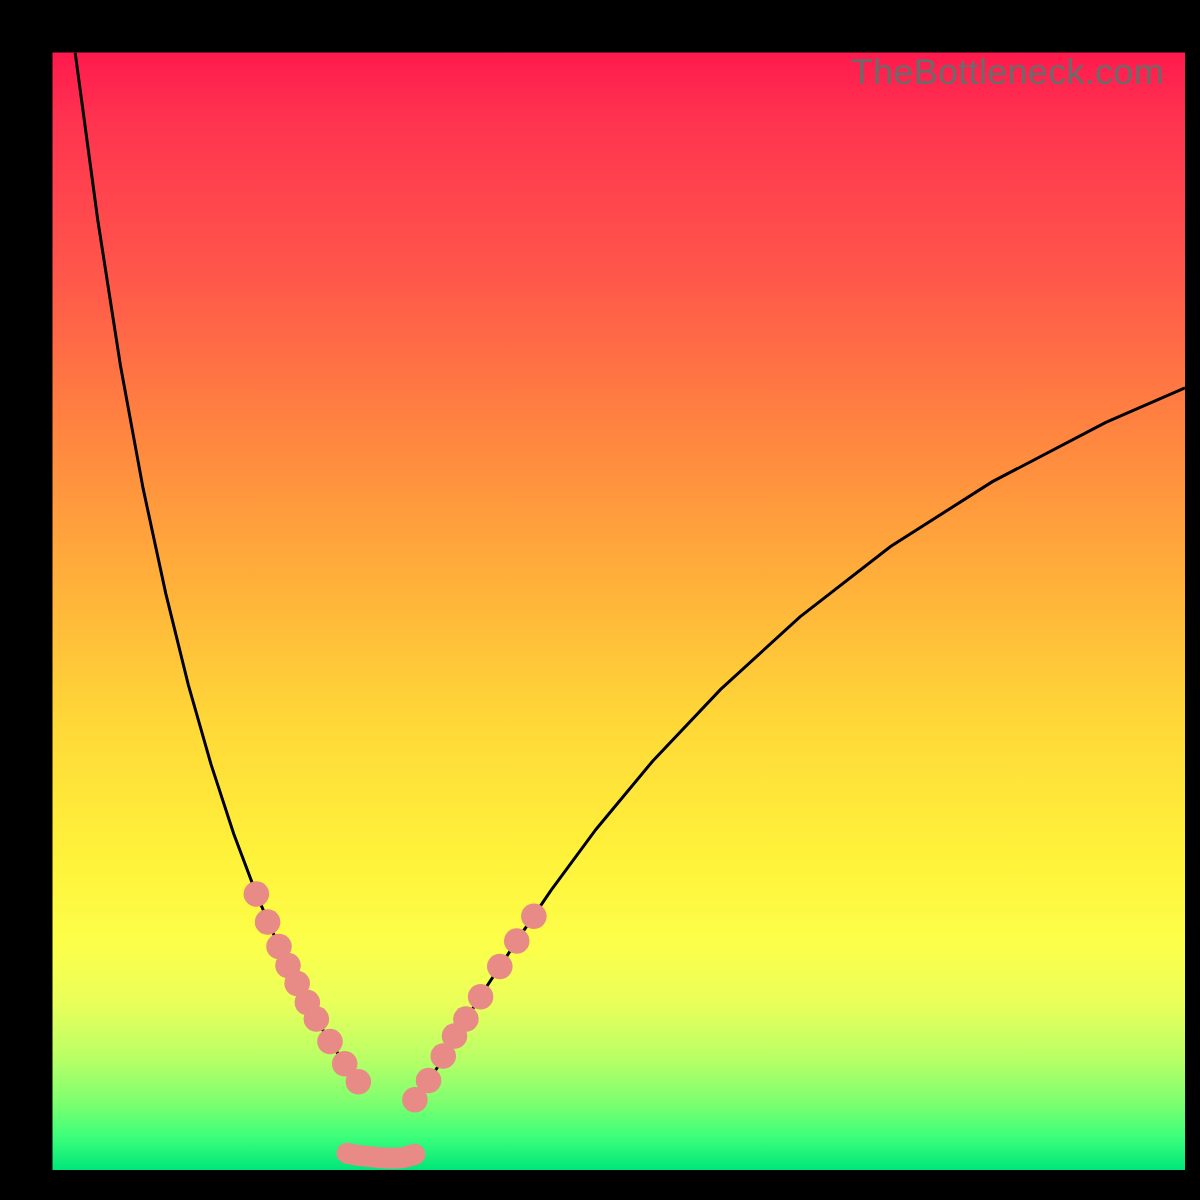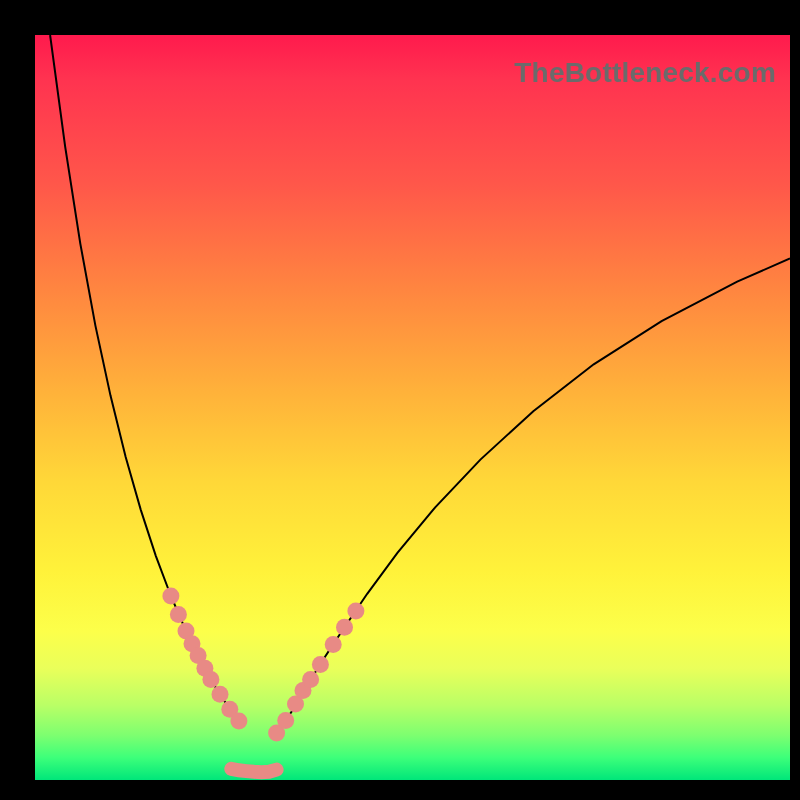--- a/index.html
+++ b/index.html
@@ -35,25 +35,25 @@
       #fcff4a 80%,
       #eaff5a 85%,
       #b9ff66 90%,
       #7dff70 94%,
       #3dff7a 97%,
       #00e67a 100%
     );
   }
   .watermark {
     position: absolute;
-    top: 22px;
+    top: 0;
     right: 14px;
     color: #6b6b6b;
-    font-size: 28px;
-    font-weight: 700;
+    font-size: 24px;
+    font-weight: 400;
     letter-spacing: 0.2px;
     user-select: none;
   }
   svg.curve {
     position: absolute;
     left: 0;
     top: 0;
     width: 755px;
     height: 745px;
   }

